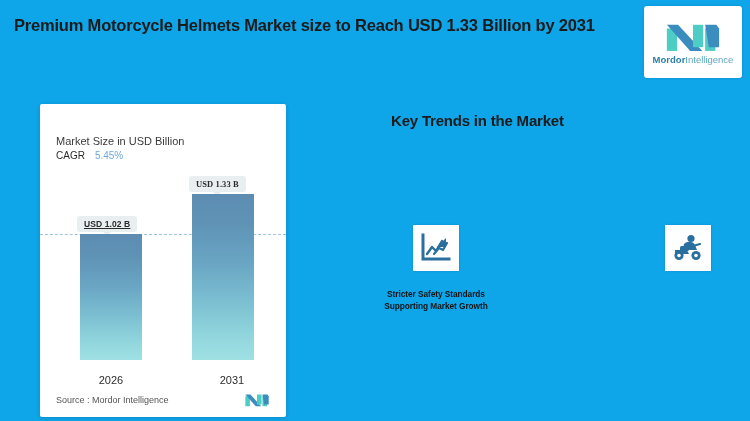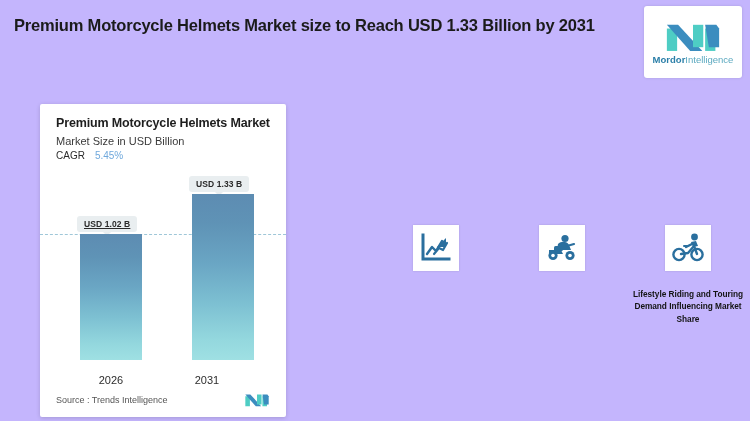--- a/index.html
+++ b/index.html
@@ -2,21 +2,21 @@
 <html><head>
 <meta charset="utf-8">
 <style>
   * { box-sizing: border-box; margin: 0; padding: 0; }
   html, body {
     width: 750px; height: 421px;
     background: #ffffff;
     font-family: "Liberation Sans", sans-serif;
     overflow: hidden;
   }
-  .page { position: relative; width: 750px; height: 421px; background: #c4b5fd; }
+  .page { position: relative; width: 750px; height: 421px; background: #0ea5e9; }
 
   
   .headline {
     position: absolute;
     left: 14px; top: 14px;
     width: 600px;
     font-size: 16.5px;
     font-weight: 700;
     line-height: 1.38;
     letter-spacing: -0.2px;
@@ -95,32 +95,32 @@
   .tip::after {
     content: "";
     position: absolute;
     left: 50%; bottom: -4px;
     transform: translateX(-50%);
     border-left: 4px solid transparent;
     border-right: 4px solid transparent;
     border-top: 4px solid #e9eef0;
   }
   .tip.t2026 { left: 37px; top: 42px; text-decoration: underline; }
-  .tip.t2031 { left: 149px; top: 2px; }
+  .tip.t2031 { left: 149px; top: 2px; font-family: Liberation Serif, serif; }
 
   .xlabel {
     position: absolute;
     bottom: -12px;
     font-size: 11px;
     color: #2d2d2d;
     text-align: center;
     width: 62px;
   }
   .xlabel.x2026 { left: 40px; margin-top: 34px; }
-  .xlabel.x2031 { left: 136px; margin-top: 37px; }
+  .xlabel.x2031 { left: 161px; margin-top: 37px; }
 
   .source-row {
     position: absolute;
     left: 16px; right: 16px; bottom: 10px;
     display: flex; align-items: center; justify-content: space-between;
   }
   .source-text { font-size: 9px; color: #555555; }
   .source-mark { width: 26px; height: 15px; }
 
   
@@ -171,90 +171,76 @@
       <polygon points="30,6 30,30 41,30 41,6" fill="#4ecdc4"></polygon>
       <polygon points="43,34 43,10 54,10 54,34" fill="#4ecdc4"></polygon>
       <polygon points="43,6 55,6 58,10 58,30 47,30" fill="#3b8dbf"></polygon>
     </svg>
     <div class="brand-text">
       <span class="b1">Mordor</span><span class="b2">Intelligence</span>
     </div>
   </div>
 
   <div class="chart-card">
-    <div class="chart-title">Premium Motorcycle Helmets Market</div>
     <div class="chart-sub">Market Size in USD Billion</div>
     <div class="chart-cagr">
       <span>CAGR</span><span class="val">5.45%</span>
     </div>
 
     <div class="plot">
       <div class="dash-line"></div>
 
       <div class="tip t2026">USD 1.02 B</div>
       <div class="bar b2026"></div>
       <div class="xlabel x2026">2026</div>
 
       <div class="tip t2031">USD 1.33 B</div>
       <div class="bar b2031"></div>
       <div class="xlabel x2031">2031</div>
     </div>
 
     <div class="source-row">
-      <div class="source-text">Source :  Trends Intelligence</div>
+      <div class="source-text">Source :  Mordor Intelligence</div>
       <svg class="source-mark" viewBox="0 0 60 36">
         <polygon points="2,34 2,10 13,10 13,34" fill="#4ecdc4"></polygon>
         <polygon points="2,6 14,6 40,34 27,34" fill="#3b8dbf"></polygon>
         <polygon points="30,6 30,30 41,30 41,6" fill="#4ecdc4"></polygon>
         <polygon points="43,34 43,10 54,10 54,34" fill="#4ecdc4"></polygon>
         <polygon points="43,6 55,6 58,10 58,30 47,30" fill="#3b8dbf"></polygon>
       </svg>
     </div>
   </div>
 
+  <div class="trends-title">Key Trends in the Market</div>
 
   <div class="trends-row">
 
     <div class="trend">
       <div class="trend-icon-box">
         <svg width="32" height="30" viewBox="0 0 32 30">
           <path d="M3 2 L3 26 L29 26" stroke="#2a6f9e" stroke-width="3" fill="none" stroke-linecap="square"></path>
           <path d="M7 21 L12 14 L16 18 L22 8" stroke="#2a6f9e" stroke-width="2.4" fill="none" stroke-linejoin="round" stroke-linecap="round"></path>
           <polygon points="26,5 26,14 17,14" fill="#2a6f9e"></polygon>
           <path d="M14 21 L19 15 L23 17 L27 10" stroke="#2a6f9e" stroke-width="2.2" fill="none" stroke-linejoin="round" stroke-linecap="round"></path>
         </svg>
       </div>
+      <div class="trend-caption">Stricter Safety Standards Supporting Market Growth</div>
     </div>
 
     <div class="trend">
       <div class="trend-icon-box">
         <svg width="34" height="28" viewBox="0 0 34 28">
           <circle cx="20" cy="4.5" r="3.6" fill="#2a6f9e"></circle>
           <path d="M13 10 C16 7, 22 7, 24 11 L26 16 L12 16 Z" fill="#2a6f9e"></path>
           <path d="M4 16 L16 16 L18 20 L4 20 Z" fill="#2a6f9e"></path>
           <rect x="9" y="12" width="9" height="5" rx="1.6" fill="#2a6f9e"></rect>
           <circle cx="8" cy="21.5" r="4.6" fill="#2a6f9e"></circle>
           <circle cx="8" cy="21.5" r="1.8" fill="#ffffff"></circle>
           <circle cx="25" cy="21.5" r="4.6" fill="#2a6f9e"></circle>
           <circle cx="25" cy="21.5" r="1.8" fill="#ffffff"></circle>
           <path d="M22 12 L29 10" stroke="#2a6f9e" stroke-width="2.2" stroke-linecap="round"></path>
         </svg>
       </div>
     </div>
 
-    <div class="trend">
-      <div class="trend-icon-box">
-        <svg width="34" height="30" viewBox="0 0 34 30">
-          <circle cx="23.5" cy="4" r="3.4" fill="#2a6f9e"></circle>
-          <path d="M20 9 L25 8 L27 13 L22 14 Z" fill="#2a6f9e"></path>
-          <path d="M21 11 L15 14" stroke="#2a6f9e" stroke-width="2.4" stroke-linecap="round"></path>
-          <path d="M23 13 L17 20 L10 21" stroke="#2a6f9e" stroke-width="2.4" fill="none" stroke-linecap="round" stroke-linejoin="round"></path>
-          <path d="M23 13 L26 21" stroke="#2a6f9e" stroke-width="2.4" stroke-linecap="round"></path>
-          <circle cx="8" cy="21.5" r="5.6" fill="none" stroke="#2a6f9e" stroke-width="2.4"></circle>
-          <circle cx="26" cy="21.5" r="5.6" fill="none" stroke="#2a6f9e" stroke-width="2.4"></circle>
-          <path d="M13 13 L16 13" stroke="#2a6f9e" stroke-width="2" stroke-linecap="round"></path>
-        </svg>
-      </div>
-      <div class="trend-caption">Lifestyle Riding and Touring Demand Influencing Market Share</div>
-    </div>
 
   </div>
 </div>
 
 </body></html>

